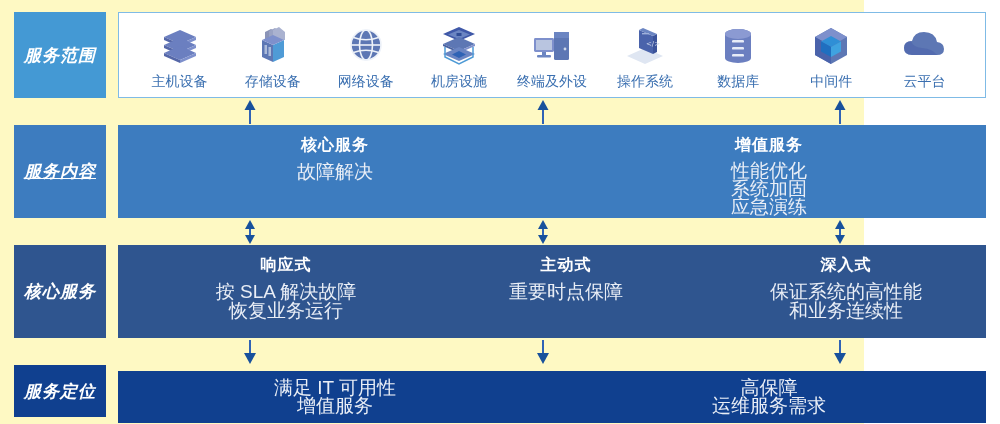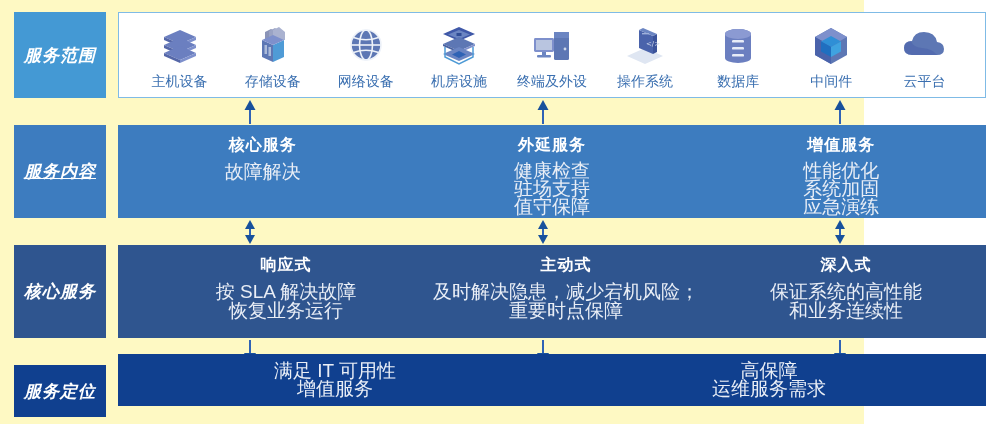--- a/index.html
+++ b/index.html
@@ -79,21 +79,21 @@
   
   #label-content { top: 125px; height: 93px; background: #3d7cbf; text-decoration: underline; }
   #panel-content { top: 125px; height: 93px; background: #3d7cbf; }
 
   
   #label-value   { top: 245px; height: 93px; background: #2f558f; }
   #panel-value   { top: 245px; height: 93px; background: #2f558f; padding-left: 28px; }
 
   
   #label-position { top: 365px; height: 52px; background: #10408f; }
-  #panel-position { top: 354px; height: 52px; background: #10408f; }
+  #panel-position { top: 371px; height: 52px; background: #10408f; }
 
   
   .tri {
     display: flex;
     width: 100%;
     height: 100%;
   }
   .tri-col {
     flex: 1 1 0;
     display: flex;
@@ -316,26 +316,20 @@
   <div class="row-label" id="label-content">服务内容</div>
 
   <div class="row-panel" id="panel-content">
     <div class="tri">
 
       <div class="tri-col pad-top">
         <div class="col-title">核心服务</div>
         <div class="col-line">故障解决</div>
       </div>
 
-      <div class="tri-col pad-top">
-        <div class="col-title">外延服务</div>
-        <div class="col-line tight">健康检查</div>
-        <div class="col-line tight">驻场支持</div>
-        <div class="col-line tight">值守保障</div>
-      </div>
 
       <div class="tri-col pad-top">
         <div class="col-title">增值服务</div>
         <div class="col-line tight">性能优化</div>
         <div class="col-line tight">系统加固</div>
         <div class="col-line tight">应急演练</div>
       </div>
 
     </div>
   </div>
@@ -368,21 +362,20 @@
     <div class="tri">
 
       <div class="tri-col pad-top">
         <div class="col-title">响应式</div>
         <div class="col-line">按 SLA 解决故障</div>
         <div class="col-line">恢复业务运行</div>
       </div>
 
       <div class="tri-col pad-top">
         <div class="col-title">主动式</div>
-        <div class="col-line">及时解决隐患，减少宕机风险；</div>
         <div class="col-line">重要时点保障</div>
       </div>
 
       <div class="tri-col pad-top">
         <div class="col-title">深入式</div>
         <div class="col-line">保证系统的高性能</div>
         <div class="col-line">和业务连续性</div>
       </div>
 
     </div>

